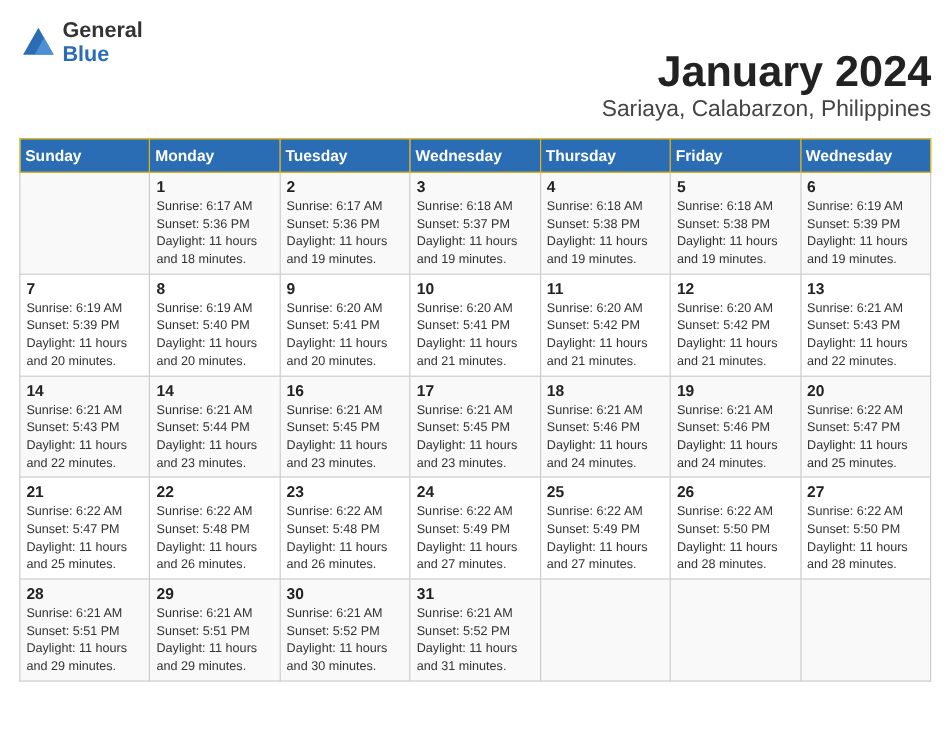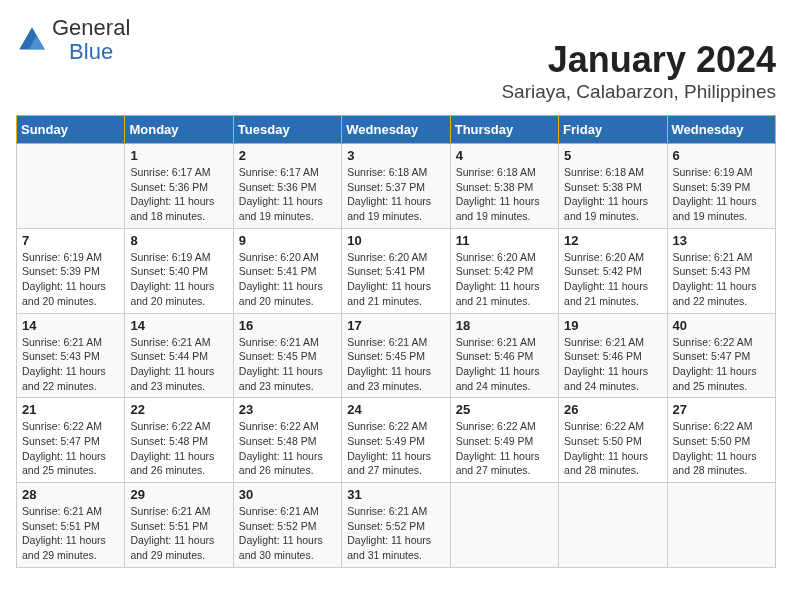--- a/index.html
+++ b/index.html
@@ -14,24 +14,23 @@
       display: flex;
       justify-content: space-between;
       align-items: flex-start;
       margin-bottom: 12px;
     }
     .logo {
       display: flex;
       align-items: center;
     }
     .logo-text {
-      font-size: 22px;
-      font-weight: normal;
+      font-size: 18px;
+      font-weight: bold;
       line-height: 1.1;
-      text-align: center;
     }
     .logo-general { color: #333; }
     .logo-blue { color: #2a6db5; }
     .logo-icon {
       width: 32px;
       height: 32px;
       margin-right: 4px;
     }
     .title-block {
       text-align: right;
@@ -253,21 +252,21 @@
 and 24 minutes.</div>
         </td>
         <td>
           <span class="day-num">19</span>
           <div class="day-info" style="white-space: pre-line;">Sunrise: 6:21 AM
 Sunset: 5:46 PM
 Daylight: 11 hours
 and 24 minutes.</div>
         </td>
         <td>
-          <span class="day-num">40</span>
+          <span class="day-num">20</span>
           <div class="day-info" style="white-space: pre-line;">Sunrise: 6:22 AM
 Sunset: 5:47 PM
 Daylight: 11 hours
 and 25 minutes.</div>
         </td>
       </tr>
       <tr>
         <td>
           <span class="day-num">21</span>
           <div class="day-info" style="white-space: pre-line;">Sunrise: 6:22 AM

